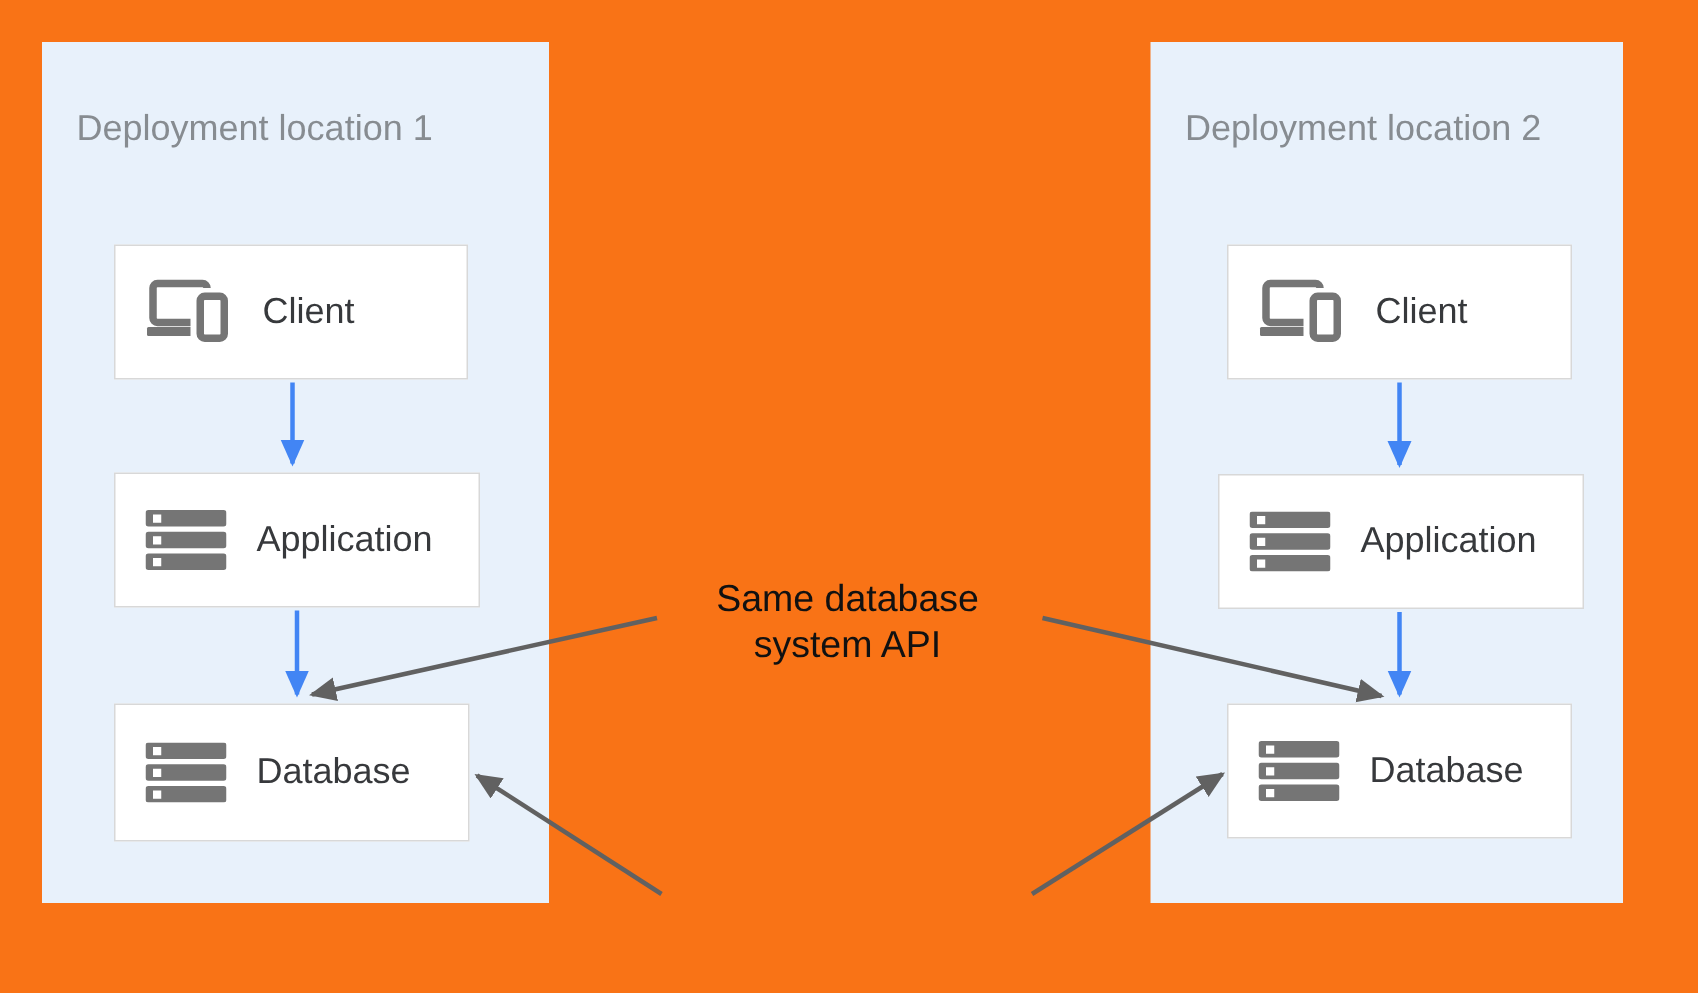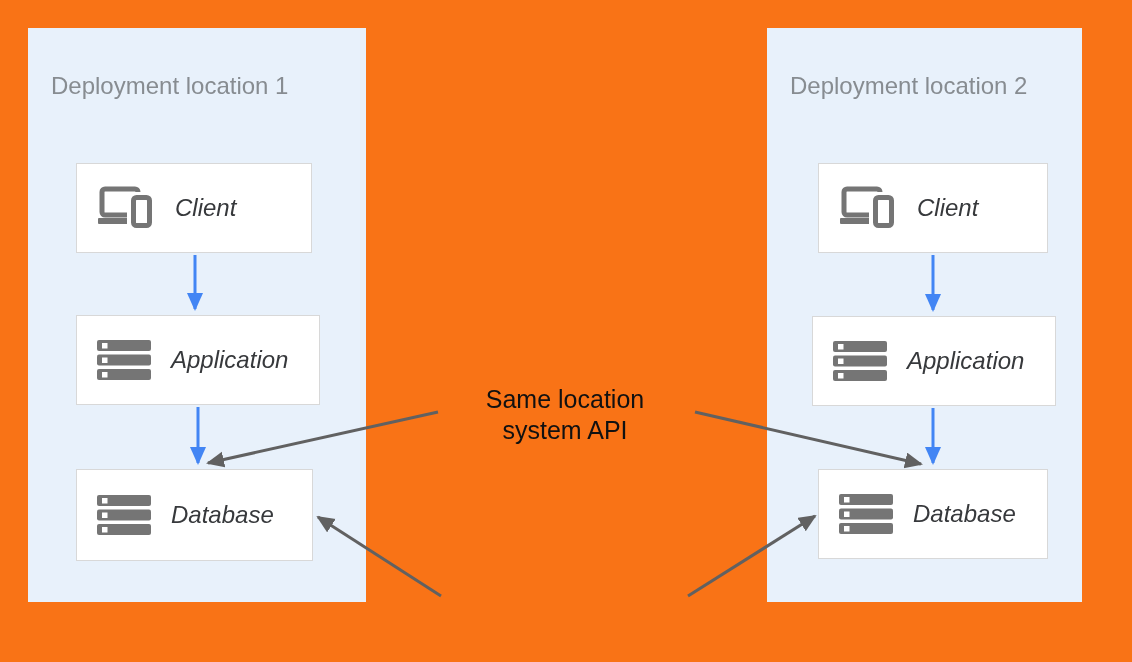--- a/index.html
+++ b/index.html
@@ -42,21 +42,20 @@
   .n-c1 { left: 76px;  top: 163px; width: 236px; height: 90px; }
   .n-a1 { left: 76px;  top: 315px; width: 244px; height: 90px; }
   .n-d1 { left: 76px;  top: 469px; width: 237px; height: 92px; }
   .n-c2 { left: 818px; top: 163px; width: 230px; height: 90px; }
   .n-a2 { left: 812px; top: 316px; width: 244px; height: 90px; }
   .n-d2 { left: 818px; top: 469px; width: 230px; height: 90px; }
   .node-label {
     font-size: 24px;
     color: #37393c;
     white-space: nowrap;
-    font-style: italic;
   }
   .icon { display: inline-flex; flex: 0 0 auto; }
   .annotation {
     position: absolute;
     text-align: center;
     font-size: 25px;
     line-height: 31px;
     color: #111111;
   }
   .ann-same { left: 450px; top: 384px; width: 230px; }
@@ -153,21 +152,21 @@
         <rect x="0" y="14.5" width="54" height="11" rx="2" fill="#757575"></rect>
         <rect x="0" y="29" width="54" height="11" rx="2" fill="#757575"></rect>
         <rect x="5" y="3" width="5.5" height="5.5" fill="#ffffff"></rect>
         <rect x="5" y="17.5" width="5.5" height="5.5" fill="#ffffff"></rect>
         <rect x="5" y="32" width="5.5" height="5.5" fill="#ffffff"></rect>
       </svg>
     </span>
     <span class="node-label">Database</span>
   </div>
 
-  <div class="annotation ann-same">Same location system API</div>
+  <div class="annotation ann-same">Same database system API</div>
 
   <svg class="overlay">
     <defs>
       <marker id="mBlue" markerUnits="userSpaceOnUse" markerWidth="20" markerHeight="18" refX="16" refY="8" orient="auto">
         <path d="M0,0 L18,8 L0,16 Z" fill="#4285f4"></path>
       </marker>
       <marker id="mDark" markerUnits="userSpaceOnUse" markerWidth="20" markerHeight="18" refX="16" refY="8" orient="auto">
         <path d="M0,0 L18,8 L0,16 Z" fill="#616161"></path>
       </marker>
     </defs>

